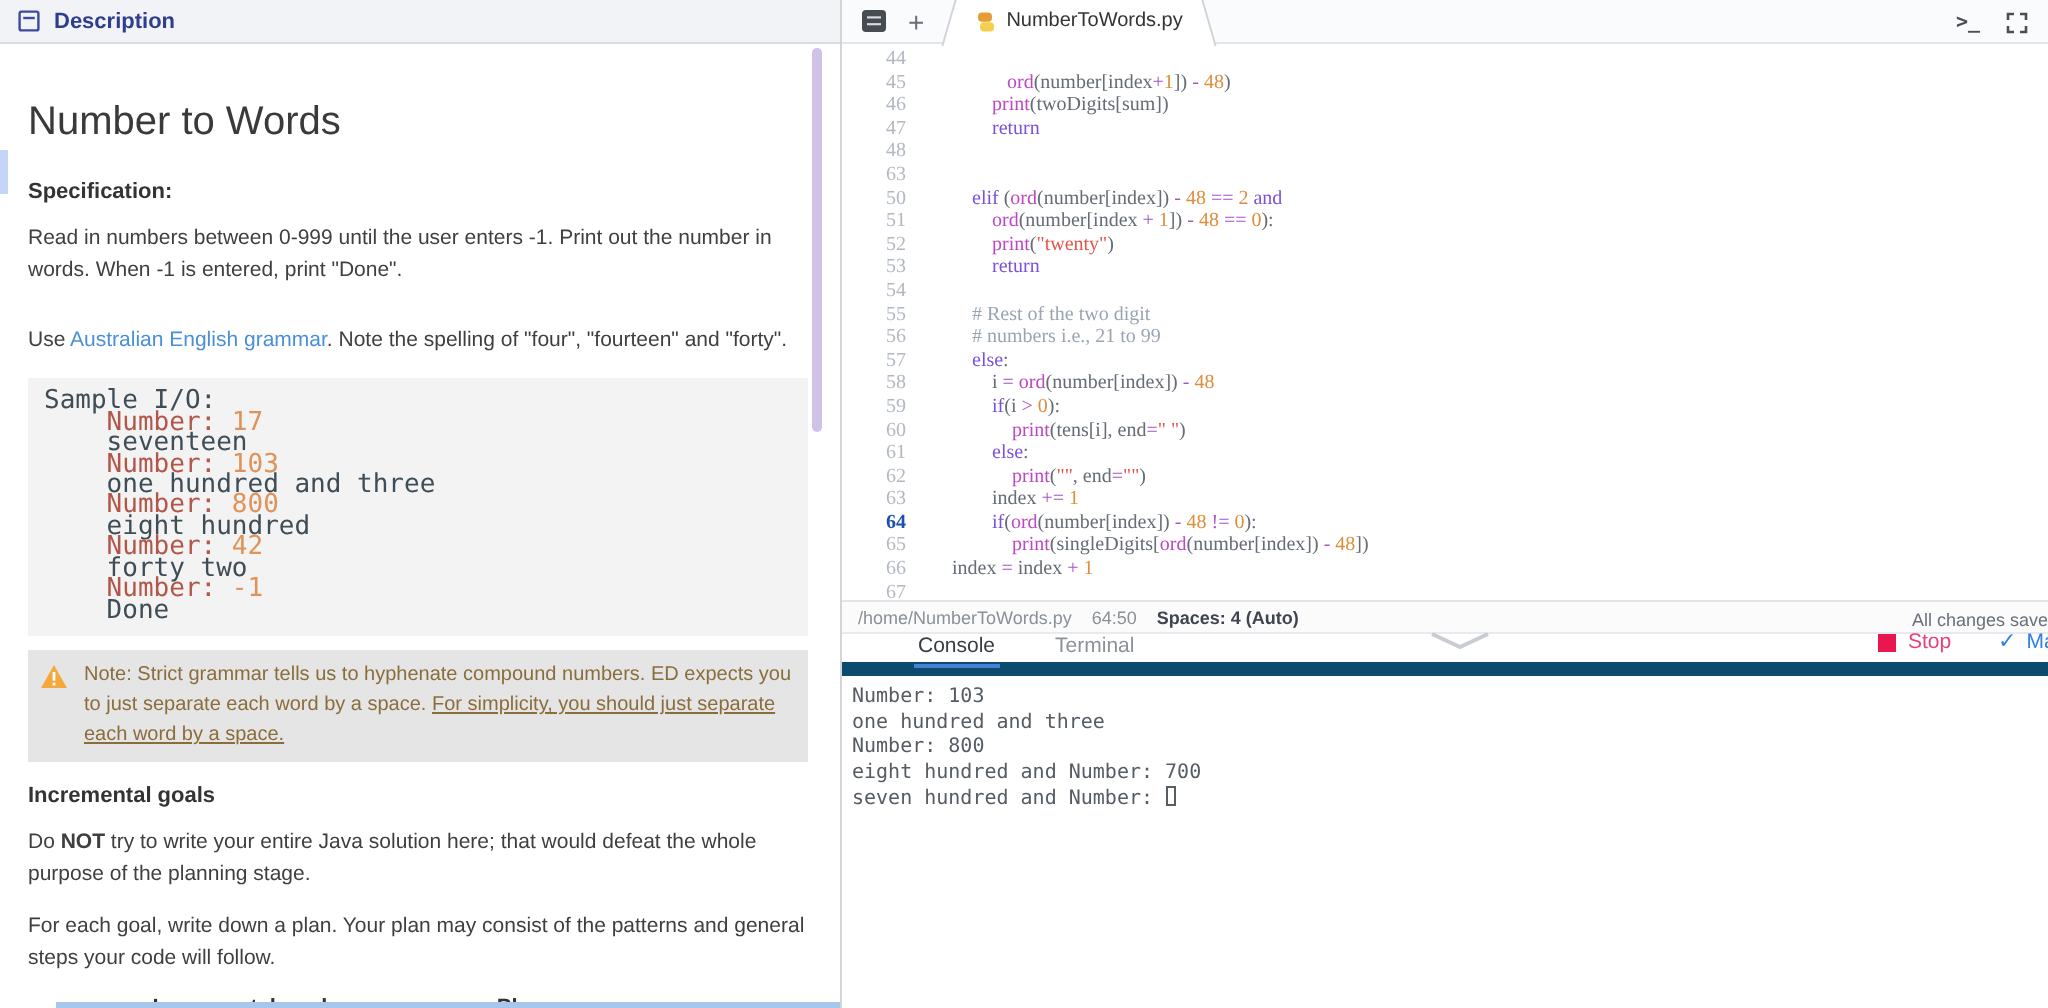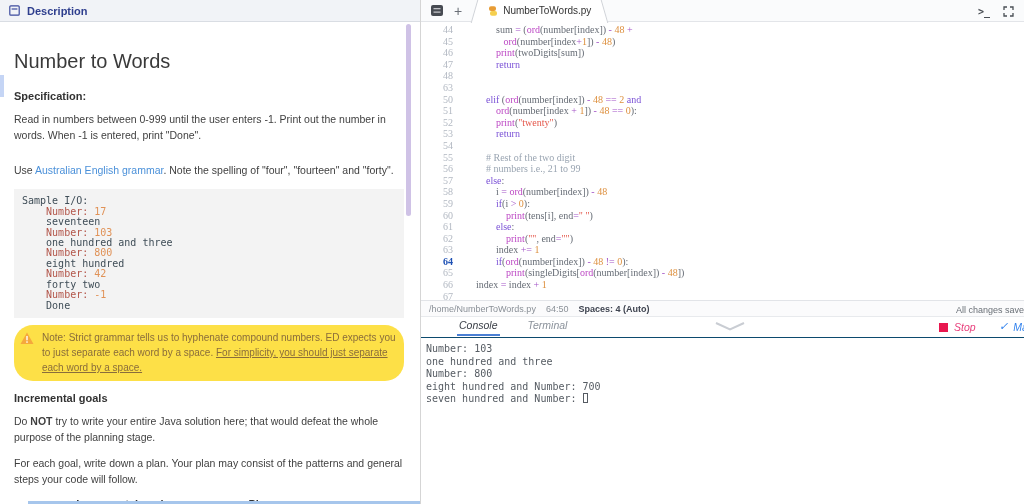--- a/index.html
+++ b/index.html
@@ -14,25 +14,25 @@
   .lp-scroll-thumb { position:absolute; right:9px; top:24px; width:5px; height:192px;
     background:#cfc2e6; border-radius:3px; }
   .lp-edge-handle { position:absolute; left:0; top:75px; width:4px; height:22px; background:#c5d5f5; }
   .lp-bottom-line { position:absolute; left:28px; width:392px; bottom:0; height:3px; background:#a6c6ec; }
   h1.doc-title { margin-top:12px; font-size:20px; font-weight:400; color:#3a3a3a; }
   .sec-heading { margin-top:17px; font-size:11px; font-weight:bold; color:#333; }
   .doc-para { margin-top:9px; font-size:10.5px; line-height:1.57; color:#3f3f3f; }
   .grammar-para { margin-top:18px; }
   .doc-link { color:#4a90d9; text-decoration:none; cursor:pointer; }
   .sample-block { margin-top:11px; background:#f3f3f3; padding:7px 8px 7px 8px;
-    font-family:"DejaVu Sans Mono", monospace; font-size:10px; line-height:10.4px; white-space:pre; }
+    font-family:"DejaVu Sans Mono", monospace; font-size:13px; line-height:10.4px; white-space:pre; }
   .seg-io-head, .seg-io-word { color:#3f4d57; }
   .seg-io-label { color:#b3564a; }
   .seg-io-num { color:#e09257; }
-  .note-box { margin-top:7px; background:#fde047; padding:5px 8px 6px 6px; display:flex; gap:8px; align-items:flex-start;border-radius:19px; }
+  .note-box { margin-top:7px; background:#e5e5e5; padding:5px 8px 6px 6px; display:flex; gap:8px; align-items:flex-start; }
   .note-text { font-size:10px; line-height:1.5; color:#8a6d3b; }
   .note-underline { text-decoration:underline; }
   .goals-table { margin-top:10px; }
   .goals-head { display:grid; grid-template-columns:50px 118px 10px 136px; font-size:11px; font-weight:bold; color:#333; }
   .goals-head .gh1 { grid-column:2; text-align:center; }
   .goals-head .gh2 { grid-column:4; text-align:center; }
   .goal-row { display:grid; grid-template-columns:50px 118px 10px 136px; margin-top:6px; }
   .goal-plan { grid-column:4; height:40px; border:1px solid #a5a5a5; background:#fff; resize:both; font-size:10px; font-family:"Liberation Sans",sans-serif; }
   
   .right-panel { position:absolute; left:420px; top:0; width:604px; height:504px; background:#fff; border-left:1px solid #d5d5d5; }
@@ -58,22 +58,22 @@
   .code-text { padding-left:13px; white-space:pre; }
   .seg-p { color:#666c75; } .seg-k { color:#7b52d6; } .seg-f { color:#bc48c4; }
   .seg-n { color:#dd8f3d; } .seg-s { color:#e4564a; } .seg-c { color:#9aa5b2; } .seg-o { color:#a455c8; }
   
   .status-bar { position:absolute; top:300px; left:0; right:0; height:17px; background:#fbfbfc;
     border-top:1px solid #e2e4e8; border-bottom:1px solid #e8eaed; display:flex; align-items:center;
     padding-left:8px; gap:10px; font-size:9px; color:#8a9097; }
   .status-spaces { color:#3f4450; font-weight:bold; }
   .status-saved { position:absolute; left:535px; top:4px; color:#6a7077; white-space:nowrap; }
   
-  .console-bar { position:absolute; top:317px; left:0; right:0; height:21px; display:flex; align-items:center;
-    border-bottom:1px solid #0c4a6e;font-style:italic; }
+  .console-bar { position:absolute; top:317px; left:0; right:0; height:21px; display:flex; align-items:flex-start;
+    border-bottom:7px solid #0c4a6e; }
   .console-tab { font-size:10.5px; padding:0 2px 5px; cursor:pointer; }
   .console-tab.active { color:#383d45; border-bottom:2px solid #4a7fd4; padding-bottom:3px; margin-left:36px; }
   .console-tab.inactive { color:#8b929b; margin-left:26px; }
   .collapse-chevron { position:absolute; left:294px; bottom:6px; }
   .stop-btn { position:absolute; left:518px; bottom:4px; display:flex; align-items:center; gap:6px; cursor:pointer; }
   .stop-square { width:9px; height:9px; background:#e8174f; }
   .stop-label { font-size:10.5px; color:#e8407c; }
   .mark-btn { position:absolute; left:578px; bottom:4px; display:flex; align-items:center; gap:5px;
     white-space:nowrap; cursor:pointer; }
   .mark-check { font-size:11px; color:#2f80ed; }
@@ -155,21 +155,20 @@
       <span class="terminal-glyph">&gt;_</span>
       <svg width="11" height="11" viewBox="0 0 11 11">
         <path d="M1 4 V1 H4 M7 1 H10 V4 M10 7 V10 H7 M4 10 H1 V7" fill="none" stroke="#4a4f55" stroke-width="1.3"></path>
       </svg>
     </div>
   </div>
 
   <div class="editor-area" id="code-area">
       <div class="code-line">
         <span class="gutter">44</span>
-        <span class="code-text"><span class="seg-p">            sum </span><span class="seg-o">=</span><span class="seg-p"> (</span><span class="seg-f">ord</span><span class="seg-p">(number[index]) </span><span class="seg-o">-</span><span class="seg-p"> </span><span class="seg-n">48</span><span class="seg-p"> </span><span class="seg-o">+</span></span>
       </div>
       <div class="code-line">
         <span class="gutter">45</span>
         <span class="code-text"><span class="seg-p">               </span><span class="seg-f">ord</span><span class="seg-p">(number[index</span><span class="seg-o">+</span><span class="seg-n">1</span><span class="seg-p">]) </span><span class="seg-o">-</span><span class="seg-p"> </span><span class="seg-n">48</span><span class="seg-p">)</span></span>
       </div>
       <div class="code-line">
         <span class="gutter">46</span>
         <span class="code-text"><span class="seg-p">            </span><span class="seg-f">print</span><span class="seg-p">(twoDigits[sum])</span></span>
       </div>
       <div class="code-line">

